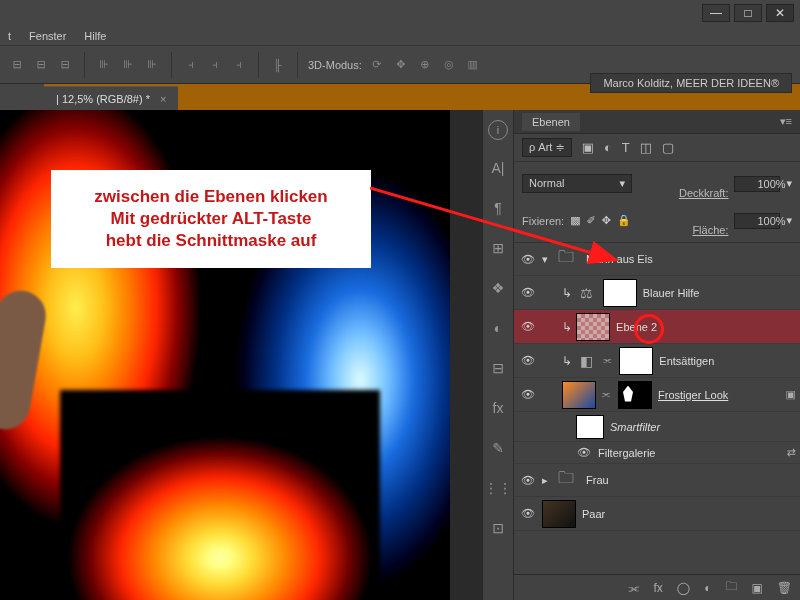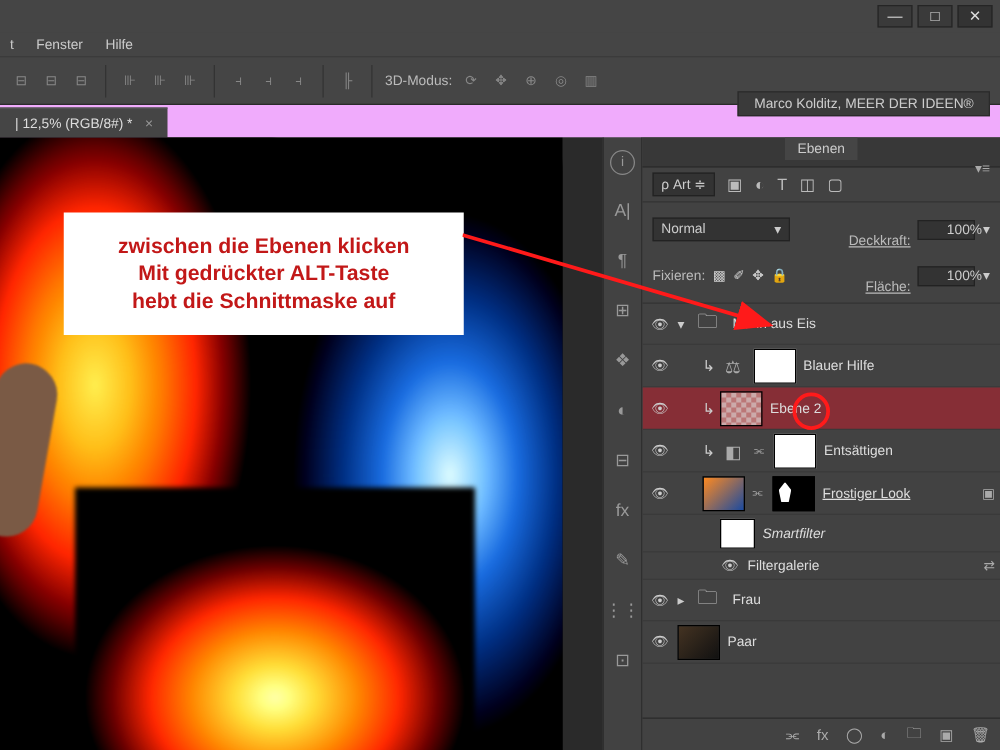--- a/index.html
+++ b/index.html
@@ -14,21 +14,21 @@
 .menubar { height: 20px; background: #454545; display: flex; align-items: center; padding: 0 8px; border-bottom: 1px solid #383838; }
 .menubar span { margin-right: 18px; }
 
 
 .optbar { height: 38px; background: #454545; display: flex; align-items: center; padding: 0 8px; border-bottom: 1px solid #2a2a2a; gap: 6px; }
 .optbar .sep { width: 1px; height: 26px; background: #333; margin: 0 4px; }
 .optic { width: 18px; height: 18px; display: flex; align-items: center; justify-content: center; color: #888; }
 .user-box { margin-left: auto; padding: 3px 12px; background: #3a3a3a; border: 1px solid #2a2a2a; margin-top: 36px; }
 
 
-.doctabs { height: 26px; background: #f0abfc; display: flex; align-items: flex-end; }
+.doctabs { height: 26px; background: #a16207; display: flex; align-items: flex-end; margin-left: 44px; }
 .doctab { height: 24px; background: #454545; padding: 4px 12px; border-top: 1px solid #555; font-size: 11px; color: #ddd; display: flex; align-items: center; }
 .doctab .x { margin-left: 10px; color: #999; }
 
 
 .layout { display: flex; height: calc(600px - 26px - 20px - 38px - 26px); }
 
 
 .canvas-wrap { flex: 1; background: #2a2a2a; display: flex; align-items: flex-start; justify-content: flex-start; overflow: hidden; position: relative; }
 .canvas { width: 450px; height: 490px; background: #000; position: relative; overflow: hidden; }
 .flames-l { position: absolute; left: -20px; top: -10px; width: 240px; height: 520px; background: radial-gradient(ellipse 160px 280px at 40% 40%, #ffd55a 0%, #ffb030 18%, #ff7a18 34%, #e53b05 50%, #6a1500 68%, #000 82%); filter: blur(2px) contrast(1.3); }
@@ -43,21 +43,21 @@
 
 .arrow-svg { position: absolute; left: 370px; top: 178px; width: 260px; height: 100px; z-index: 6; pointer-events: none; }
 
 
 .vstrip { width: 32px; background: #424242; border-left: 1px solid #2a2a2a; border-right: 1px solid #2a2a2a; display: flex; flex-direction: column; align-items: center; padding-top: 10px; gap: 16px; }
 .vic { width: 28px; height: 24px; display: flex; align-items: center; justify-content: center; color: #999; font-size: 14px; }
 .vic.round { border: 1px solid #888; border-radius: 50%; width: 20px; height: 20px; font-size: 11px; }
 
 
 .panels { width: 286px; background: #424242; display: flex; flex-direction: column; }
-.panel-head { height: 24px; background: #383838; display: flex; align-items: center; padding: 0 8px; border-bottom: 1px solid #2a2a2a; flex-direction: column; }
+.panel-head { height: 24px; background: #383838; display: flex; align-items: center; padding: 0 8px; border-bottom: 1px solid #2a2a2a; }
 .panel-tab { background: #454545; padding: 3px 10px; font-size: 11px; }
 .panel-head .menu { margin-left: auto; color: #aaa; }
 
 .panel-icons { height: 28px; display: flex; align-items: center; padding: 0 8px; gap: 10px; border-bottom: 1px solid #333; }
 .panel-icons .ic { color: #bbb; font-size: 13px; }
 
 .panel-opts { padding: 6px 8px; display: flex; flex-direction: column; gap: 6px; border-bottom: 1px solid #333; }
 .row { display: flex; align-items: center; gap: 6px; }
 .sel { background: #333; border: 1px solid #222; padding: 2px 6px; color: #ccc; flex: 0 0 auto; }
 .nbox { background: #333; border: 1px solid #222; padding: 1px 22px; width: 46px; text-align: right; }

